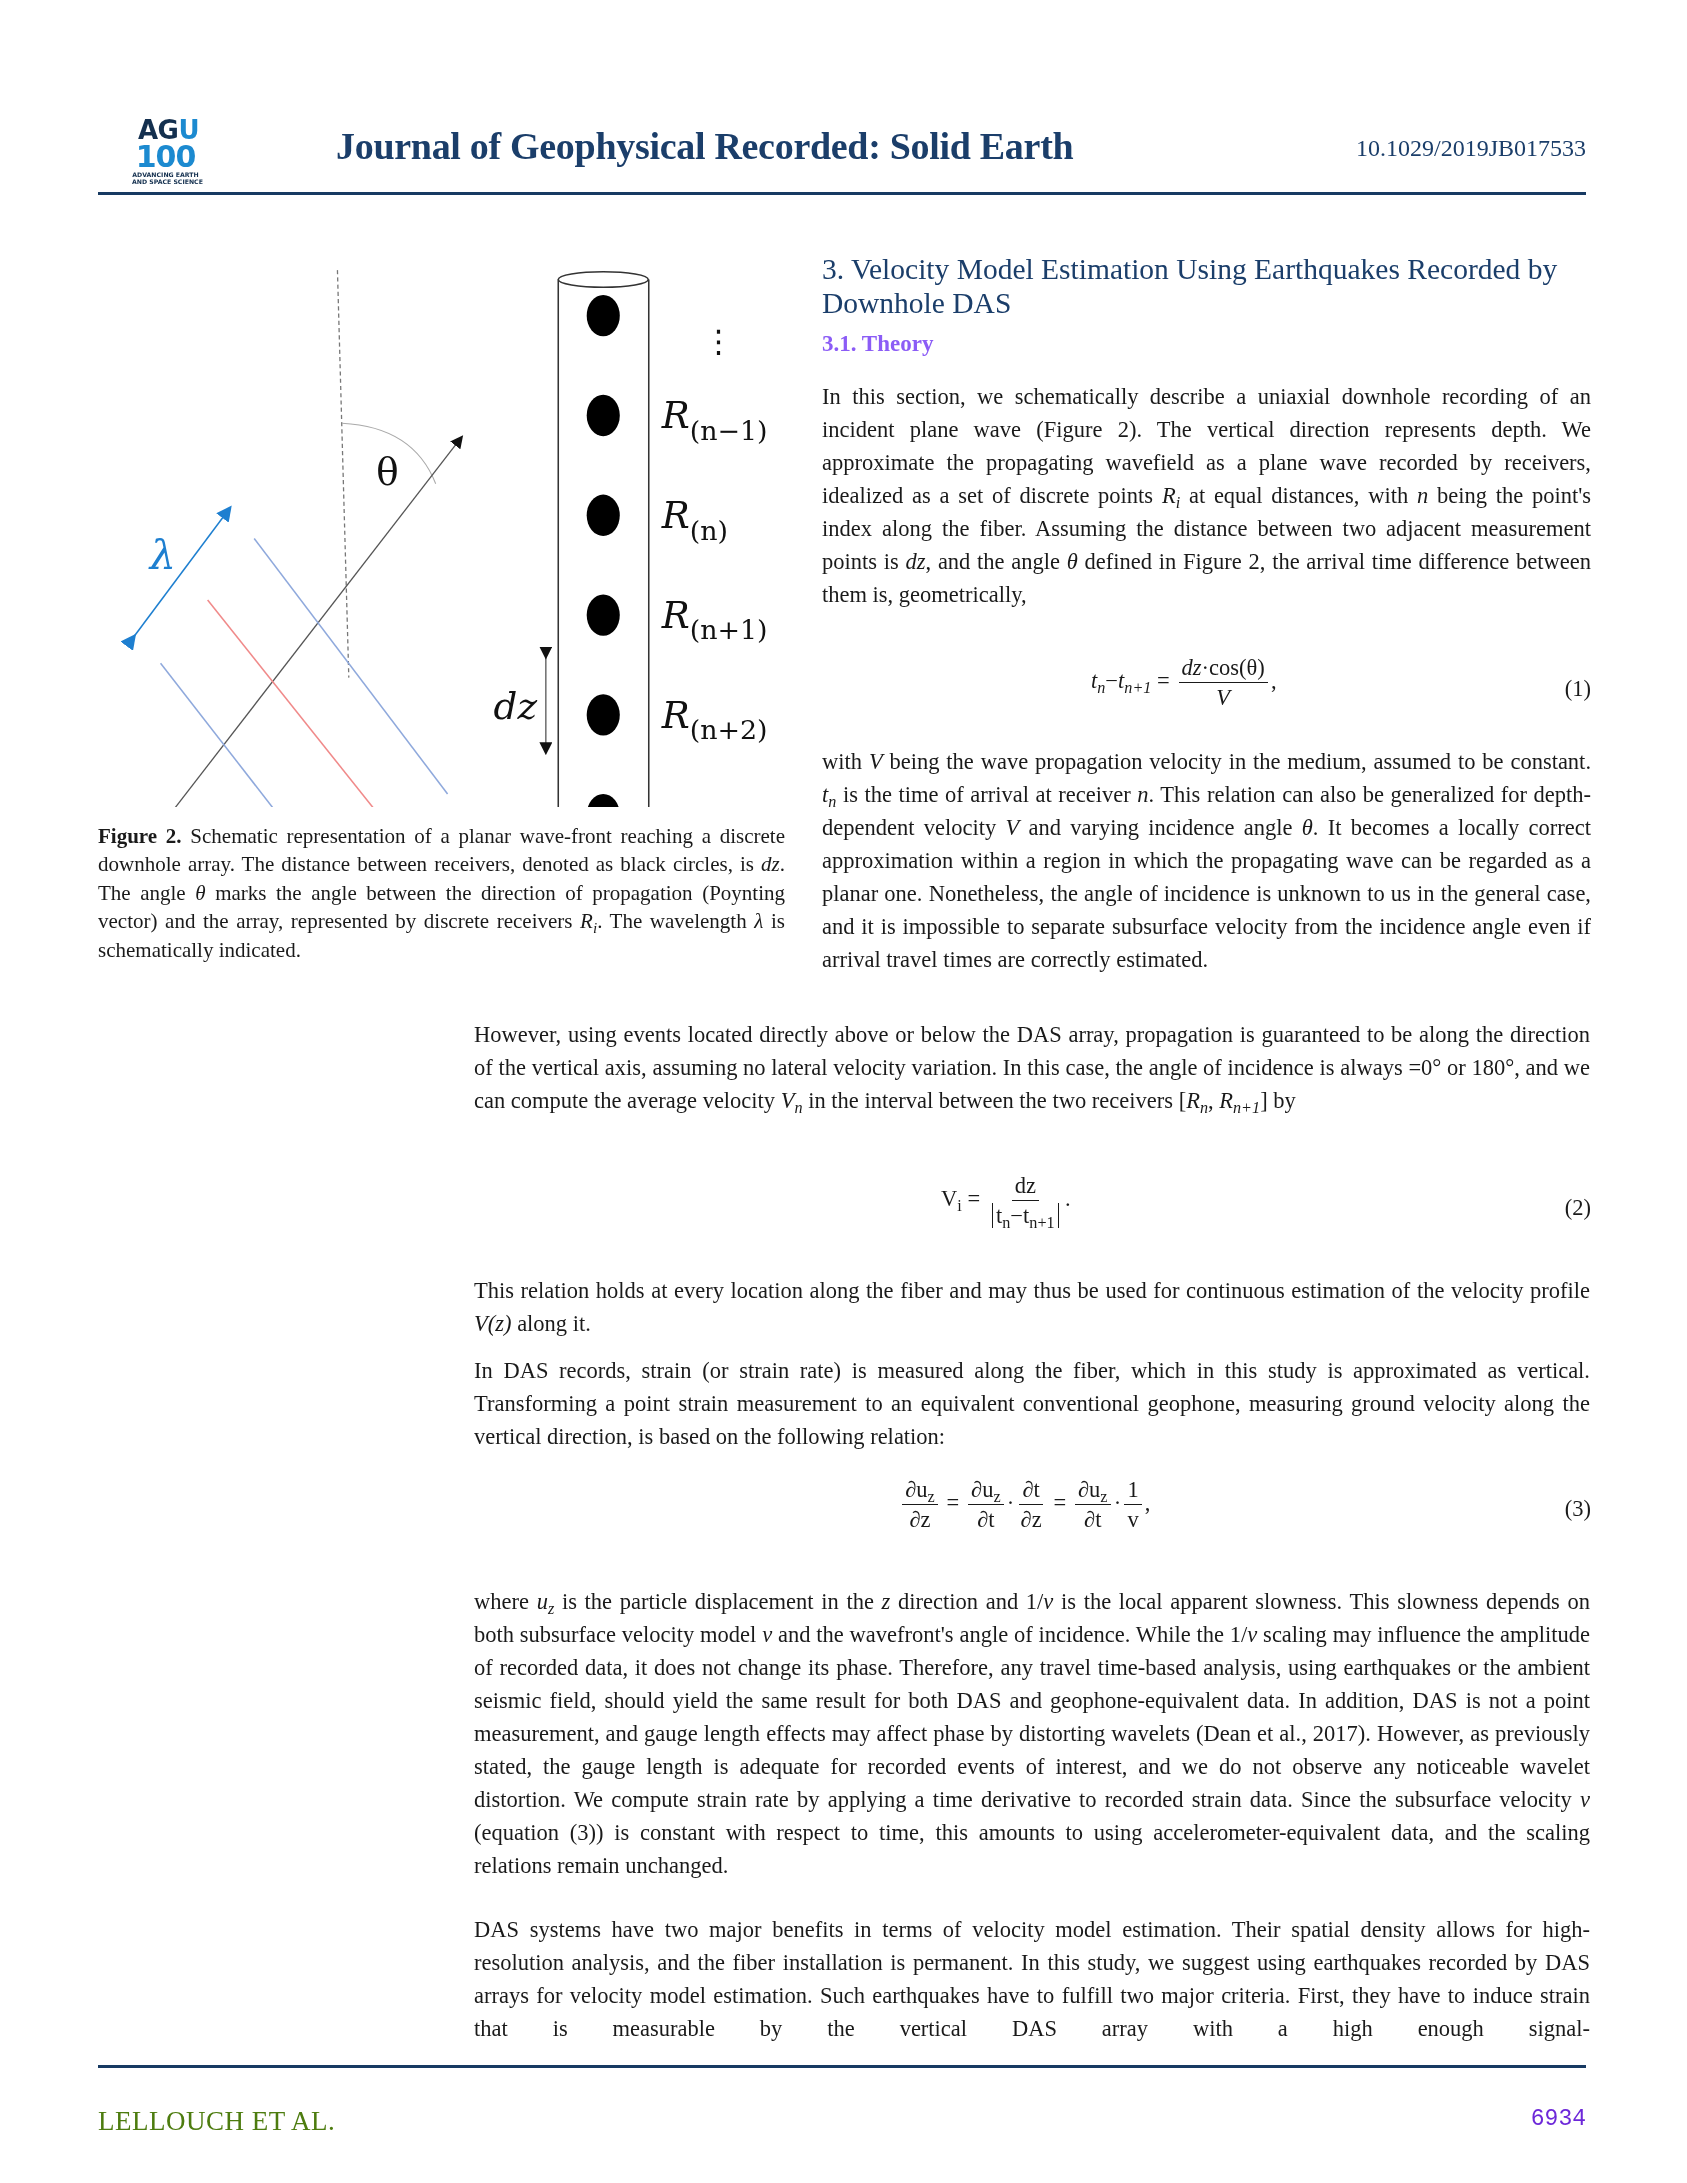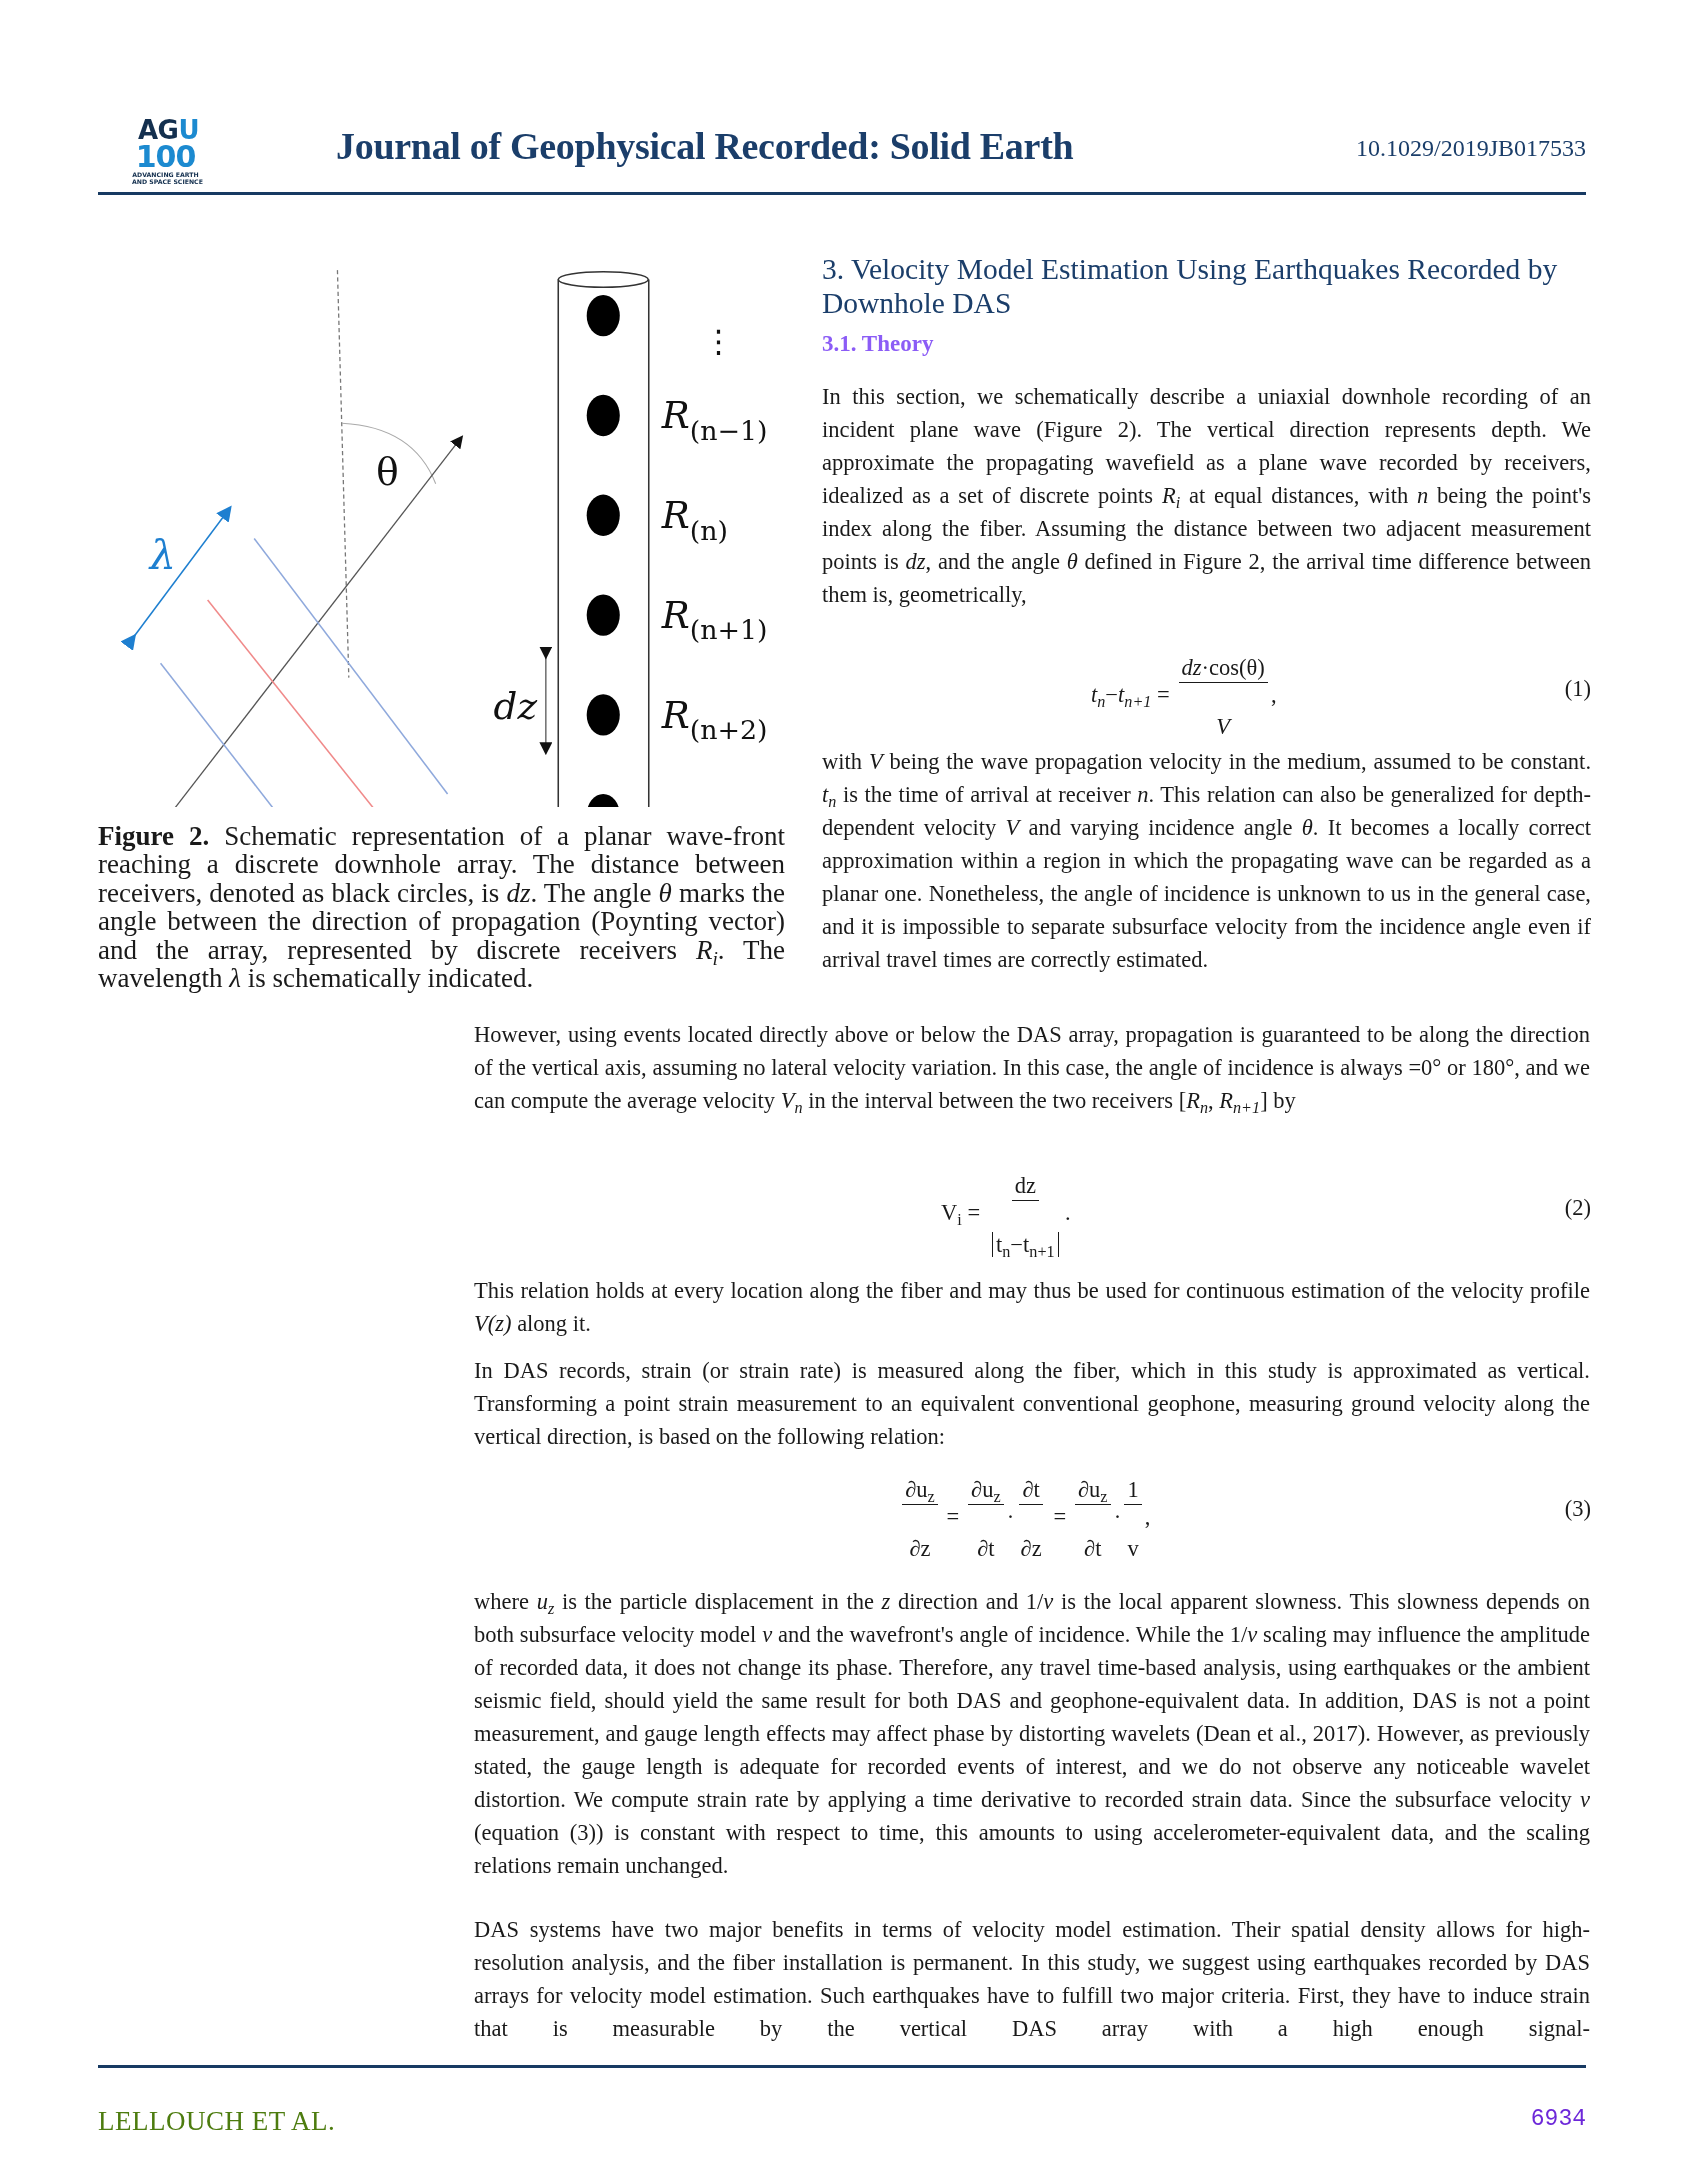--- a/index.html
+++ b/index.html
@@ -14,38 +14,38 @@
   #journal-title { left:336px; top:124px; font-size:38px; font-weight:bold; color:#1b3e6a; white-space:nowrap; letter-spacing:-0.3px; }
   #doi { right:101px; top:135px; font-size:24px; color:#1b3e6a; white-space:nowrap; }
   .rule { left:98px; right:101px; height:3.1px; background:#173a62; }
   #rule-top { top:192px; }
   #rule-bottom { top:2065px; }
   
   #footer-author { left:98px; top:2106px; font-size:27px; color:#4d7c0f; letter-spacing:0.5px; }
   #footer-page { right:101px; top:2106px; font-size:23px; color:#6d28d9;font-family:Liberation Mono, monospace; }
   
   #figure { left:98px; top:238px; width:724px; height:569px; }
-  #caption { left:98px; top:822px; width:687px; font-size:27px; line-height:28.4px; text-align:justify; }
+  #caption { left:98px; top:822px; width:687px; font-size:21px; line-height:28.4px; text-align:justify; }
   #caption .fig-label { font-weight:bold; }
   
   #section-title { left:822px; top:252px; width:770px; font-size:29.5px; line-height:34px; font-weight:normal; color:#1b3e6a; }
   #subsection-title { left:822px; top:331px; font-size:23px; font-weight:bold; color:#8b5cf6; }
   .para { font-size:22.5px; line-height:33px; text-align:justify; }
   #p1 { left:822px; top:380px; width:769px; }
   #p2 { left:822px; top:745px; width:769px; }
   #p3 { left:474px; top:1018px; width:1116px; }
   #p4 { left:474px; top:1274px; width:1116px; }
   #p5 { left:474px; top:1354px; width:1116px; }
   #p6 { left:474px; top:1561px; width:1116px;margin-top:24px; }
   #p7 { left:474px; top:1913px; width:1116px; }
   .last { text-align-last:left; }
   
   .eq { font-size:22.5px; white-space:nowrap; }
   .eq-num { right:96px; font-size:22.5px; }
-  .frac { display:inline-flex; flex-direction:column; align-items:center; vertical-align:middle; margin:0 3.1px;gap:29px; }
+  .frac { display:inline-flex; flex-direction:column; align-items:center; vertical-align:middle; margin:0 3.1px; }
   .frac .num { padding:0 3.1px 2.1px; border-bottom:1.6px solid #1a1a1a; line-height:25px; }
   .frac .den { padding:2.1px 3.1px 0; line-height:25px; }
   i { font-style:italic; }
   sub { font-size:0.72em; vertical-align:-0.3em; line-height:0; }
   #eq1 { left:1091px; top:655px; }
   #eq1-num { top:676px; }
   #eq2 { left:941px; top:1173px; }
   #eq2-num { top:1195px; }
   #eq3 { left:899px; top:1477px; }
   #eq3-num { top:1496px; }

